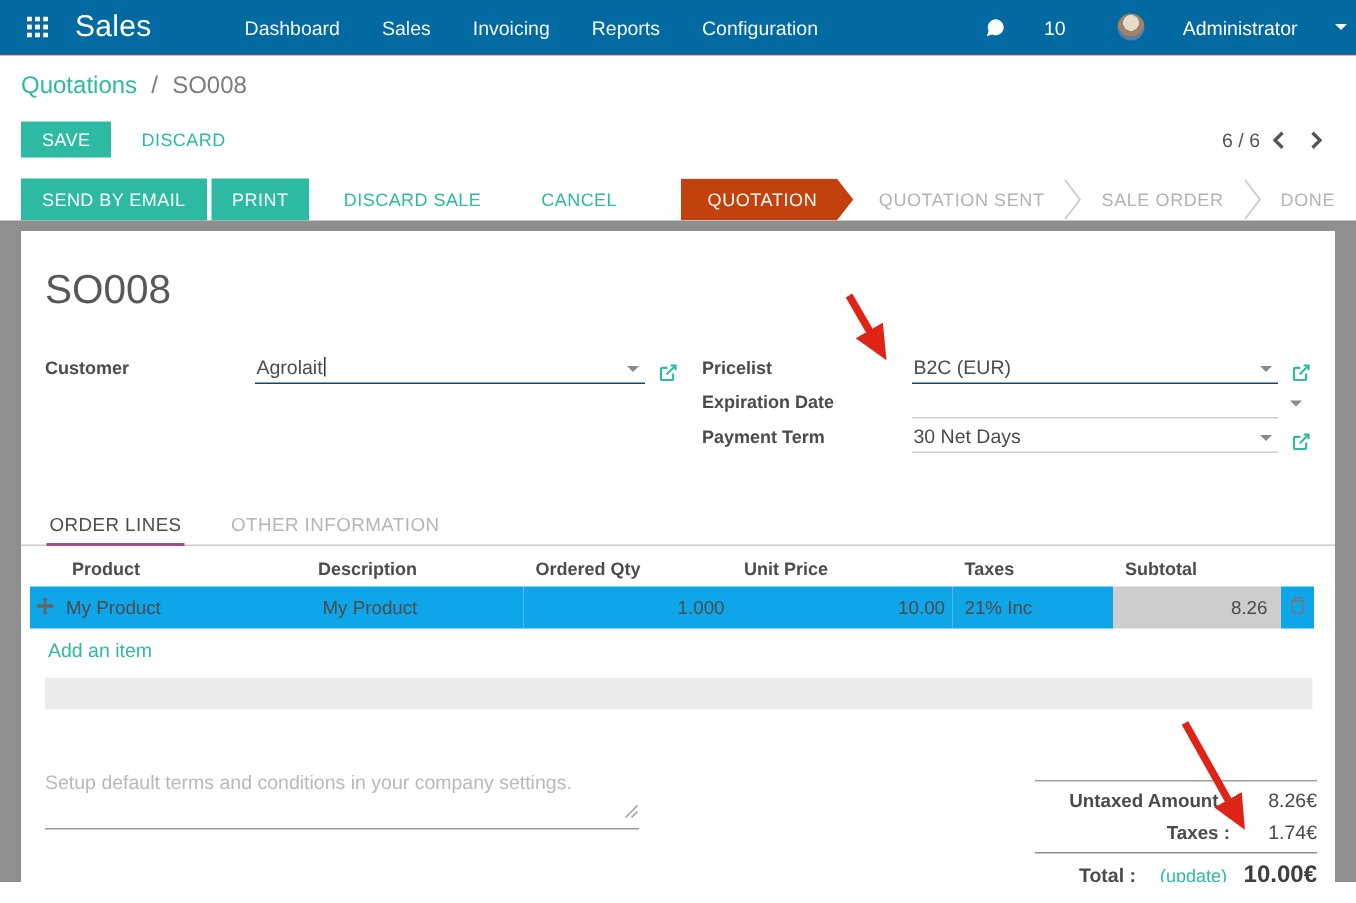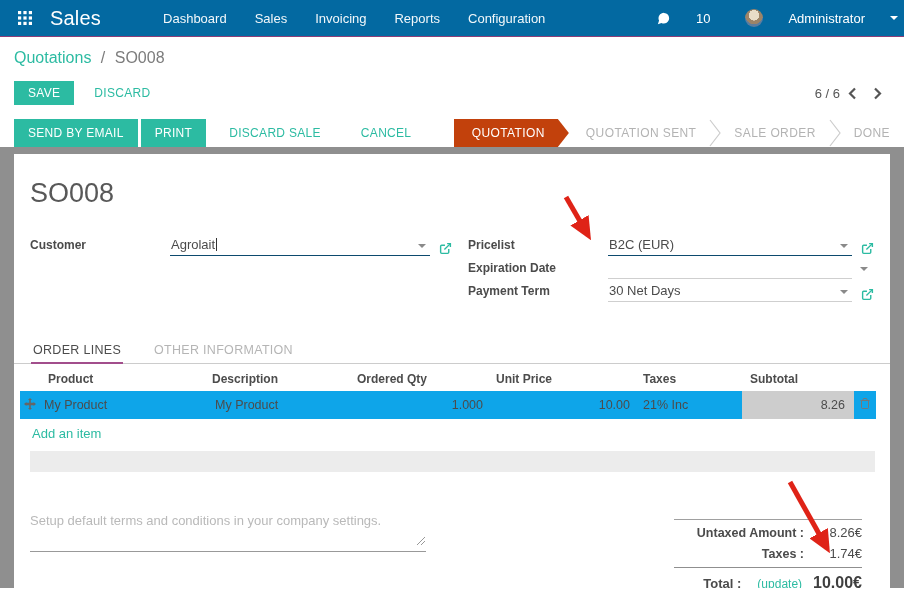--- a/index.html
+++ b/index.html
@@ -94,21 +94,21 @@
   td.c-desc { padding-left:11px; }
   td.c-qty, td.c-price { text-align:right; padding-right:5px; }
   td.c-taxes { padding-left:8px; }
   td.c-subtotal { background:#cdcdcd; text-align:right; padding-right:9px; }
   td.c-trash { text-align:center; cursor:pointer; }
 
   .add-item { color:#2cbba2; font-size:13px; margin:7px 0 0 18px; display:inline-block; cursor:pointer; }
   .empty-bar { height:21px; background:#ececec; margin:9px 15px 0 16px; }
 
   
-  .bottom { display:flex; margin-top:28px; padding:0 28px 0 16px; }
+  .bottom { display:flex; margin-top:28px; padding:0 12px 0 16px; }
   .terms { width:396px; height:52px; position:relative; border-bottom:1px solid #999; cursor:text; }
   .terms-ph { color:#b9b9b9; font-size:13px; padding-top:13px; }
   .resize-grip { position:absolute; right:0; bottom:1px; }
 
   .totals { margin-left:auto; width:188px; font-size:13px; }
   .totals-box { border-top:1px solid #a0a0a0; margin-top:19px; padding-top:2px; }
   .t-row { display:flex; align-items:baseline; padding:3px 0; }
   .t-label { flex:1; text-align:right; font-weight:bold; color:#4b4b4b; font-size:12.5px; }
   .t-value { width:58px; text-align:right; color:#4b4b4b; }
   .t-divider { border-top:1px solid #8f8f8f; margin-top:3px; }

